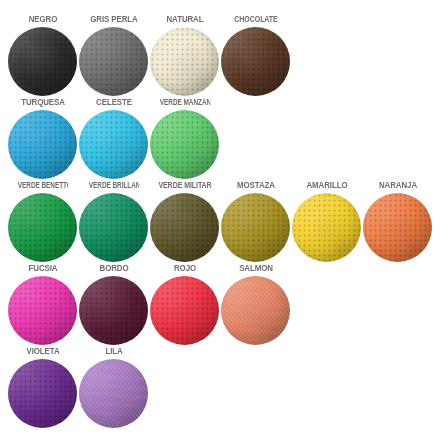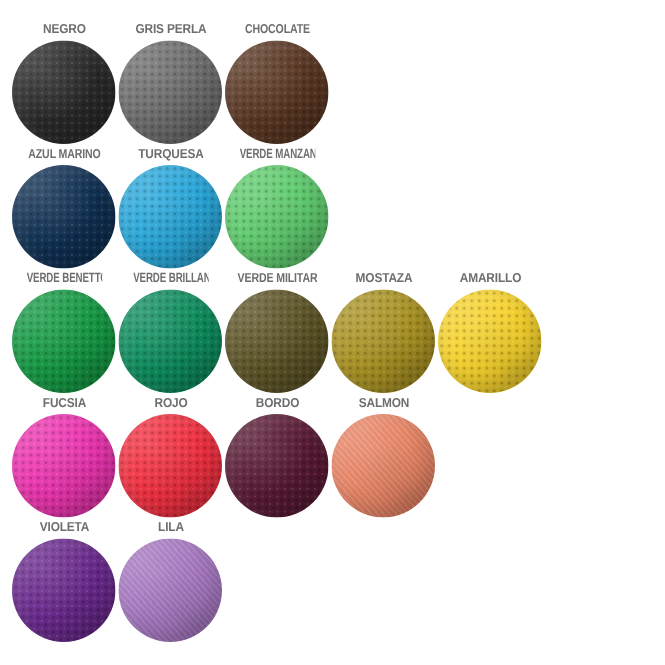--- a/index.html
+++ b/index.html
@@ -120,43 +120,50 @@
         </div>
       </div>
       <div class="swatch-cell">
         <span class="swatch-label">GRIS PERLA</span>
         <div class="swatch-disc" style="background-color: rgb(110, 110, 110);">
           <div class="texture"></div>
           <div class="shade"></div>
         </div>
       </div>
       <div class="swatch-cell">
+        <span class="swatch-label">NATURAL</span>
+        <div class="swatch-disc" style="background-color: rgb(242, 235, 208);">
+          <div class="texture"></div>
+          <div class="shade"></div>
+        </div>
+      </div>
+      <div class="swatch-cell">
         <span class="swatch-label medium">CHOCOLATE</span>
         <div class="swatch-disc" style="background-color: rgb(90, 55, 35);">
           <div class="texture"></div>
           <div class="shade"></div>
         </div>
       </div>
     </div>
     <div class="swatch-row">
       <div class="swatch-cell">
-        <span class="swatch-label medium">AZUL MARINO</span>
-        <div class="swatch-disc" style="background-color: rgb(16, 49, 84);">
-          <div class="texture"></div>
-          <div class="shade"></div>
-        </div>
-      </div>
-      <div class="swatch-cell">
         <span class="swatch-label">TURQUESA</span>
         <div class="swatch-disc" style="background-color: rgb(41, 168, 219);">
           <div class="texture"></div>
           <div class="shade"></div>
         </div>
       </div>
       <div class="swatch-cell">
+        <span class="swatch-label">CELESTE</span>
+        <div class="swatch-disc" style="background-color: rgb(48, 194, 232);">
+          <div class="texture"></div>
+          <div class="shade"></div>
+        </div>
+      </div>
+      <div class="swatch-cell">
         <span class="swatch-label long">VERDE MANZANA</span>
         <div class="swatch-disc" style="background-color: rgb(95, 204, 110);">
           <div class="texture"></div>
           <div class="shade"></div>
         </div>
       </div>
     </div>
     <div class="swatch-row">
       <div class="swatch-cell">
         <span class="swatch-label long">VERDE BENETTON</span>
@@ -186,44 +193,51 @@
           <div class="shade"></div>
         </div>
       </div>
       <div class="swatch-cell">
         <span class="swatch-label">AMARILLO</span>
         <div class="swatch-disc" style="background-color: rgb(246, 210, 44);">
           <div class="texture"></div>
           <div class="shade"></div>
         </div>
       </div>
+      <div class="swatch-cell">
+        <span class="swatch-label">NARANJA</span>
+        <div class="swatch-disc" style="background-color: rgb(240, 122, 66);">
+          <div class="texture"></div>
+          <div class="shade"></div>
+        </div>
+      </div>
     </div>
     <div class="swatch-row">
       <div class="swatch-cell">
         <span class="swatch-label">FUCSIA</span>
         <div class="swatch-disc" style="background-color: rgb(237, 52, 176);">
           <div class="texture"></div>
           <div class="shade"></div>
         </div>
       </div>
       <div class="swatch-cell">
+        <span class="swatch-label">BORDO</span>
+        <div class="swatch-disc" style="background-color: rgb(90, 27, 54);">
+          <div class="texture"></div>
+          <div class="shade"></div>
+        </div>
+      </div>
+      <div class="swatch-cell">
         <span class="swatch-label">ROJO</span>
         <div class="swatch-disc" style="background-color: rgb(242, 48, 65);">
           <div class="texture"></div>
           <div class="shade"></div>
         </div>
       </div>
       <div class="swatch-cell">
-        <span class="swatch-label">BORDO</span>
-        <div class="swatch-disc" style="background-color: rgb(90, 27, 54);">
-          <div class="texture"></div>
-          <div class="shade"></div>
-        </div>
-      </div>
-      <div class="swatch-cell">
         <span class="swatch-label">SALMON</span>
         <div class="swatch-disc smooth" style="background-color: rgb(236, 133, 101);">
           <div class="texture"></div>
           <div class="shade"></div>
         </div>
       </div>
     </div>
     <div class="swatch-row">
       <div class="swatch-cell">
         <span class="swatch-label">VIOLETA</span>

